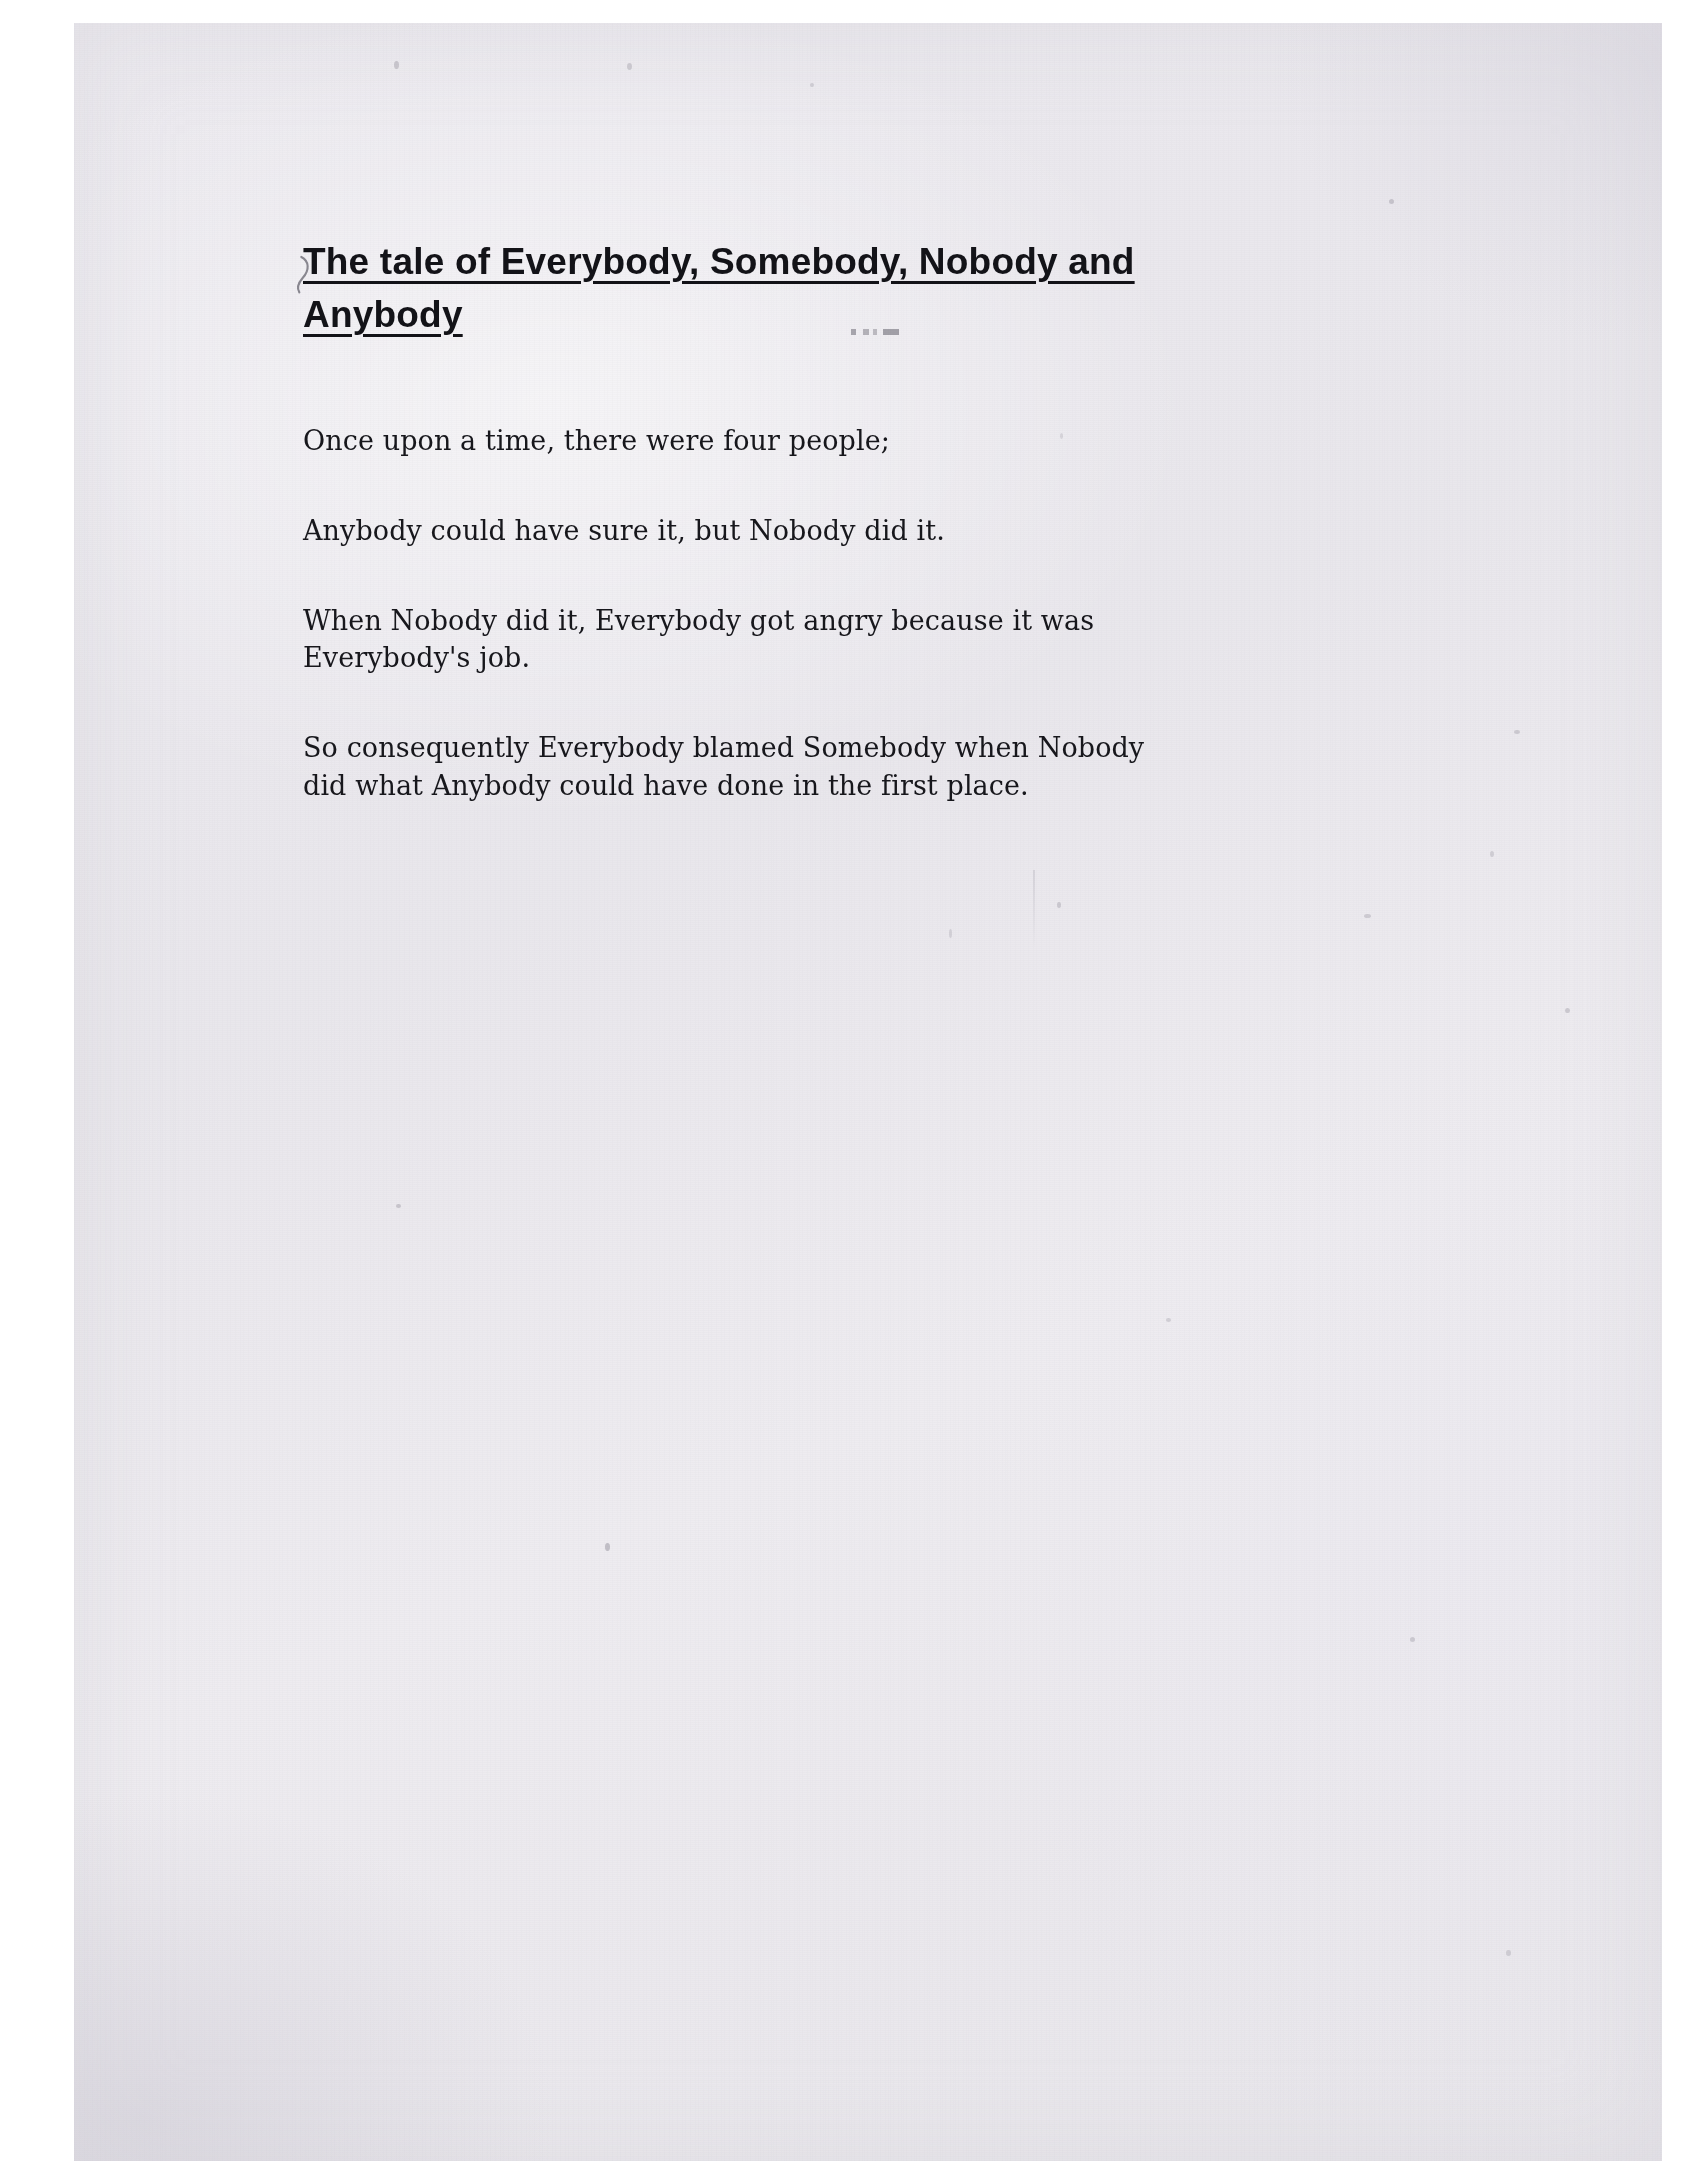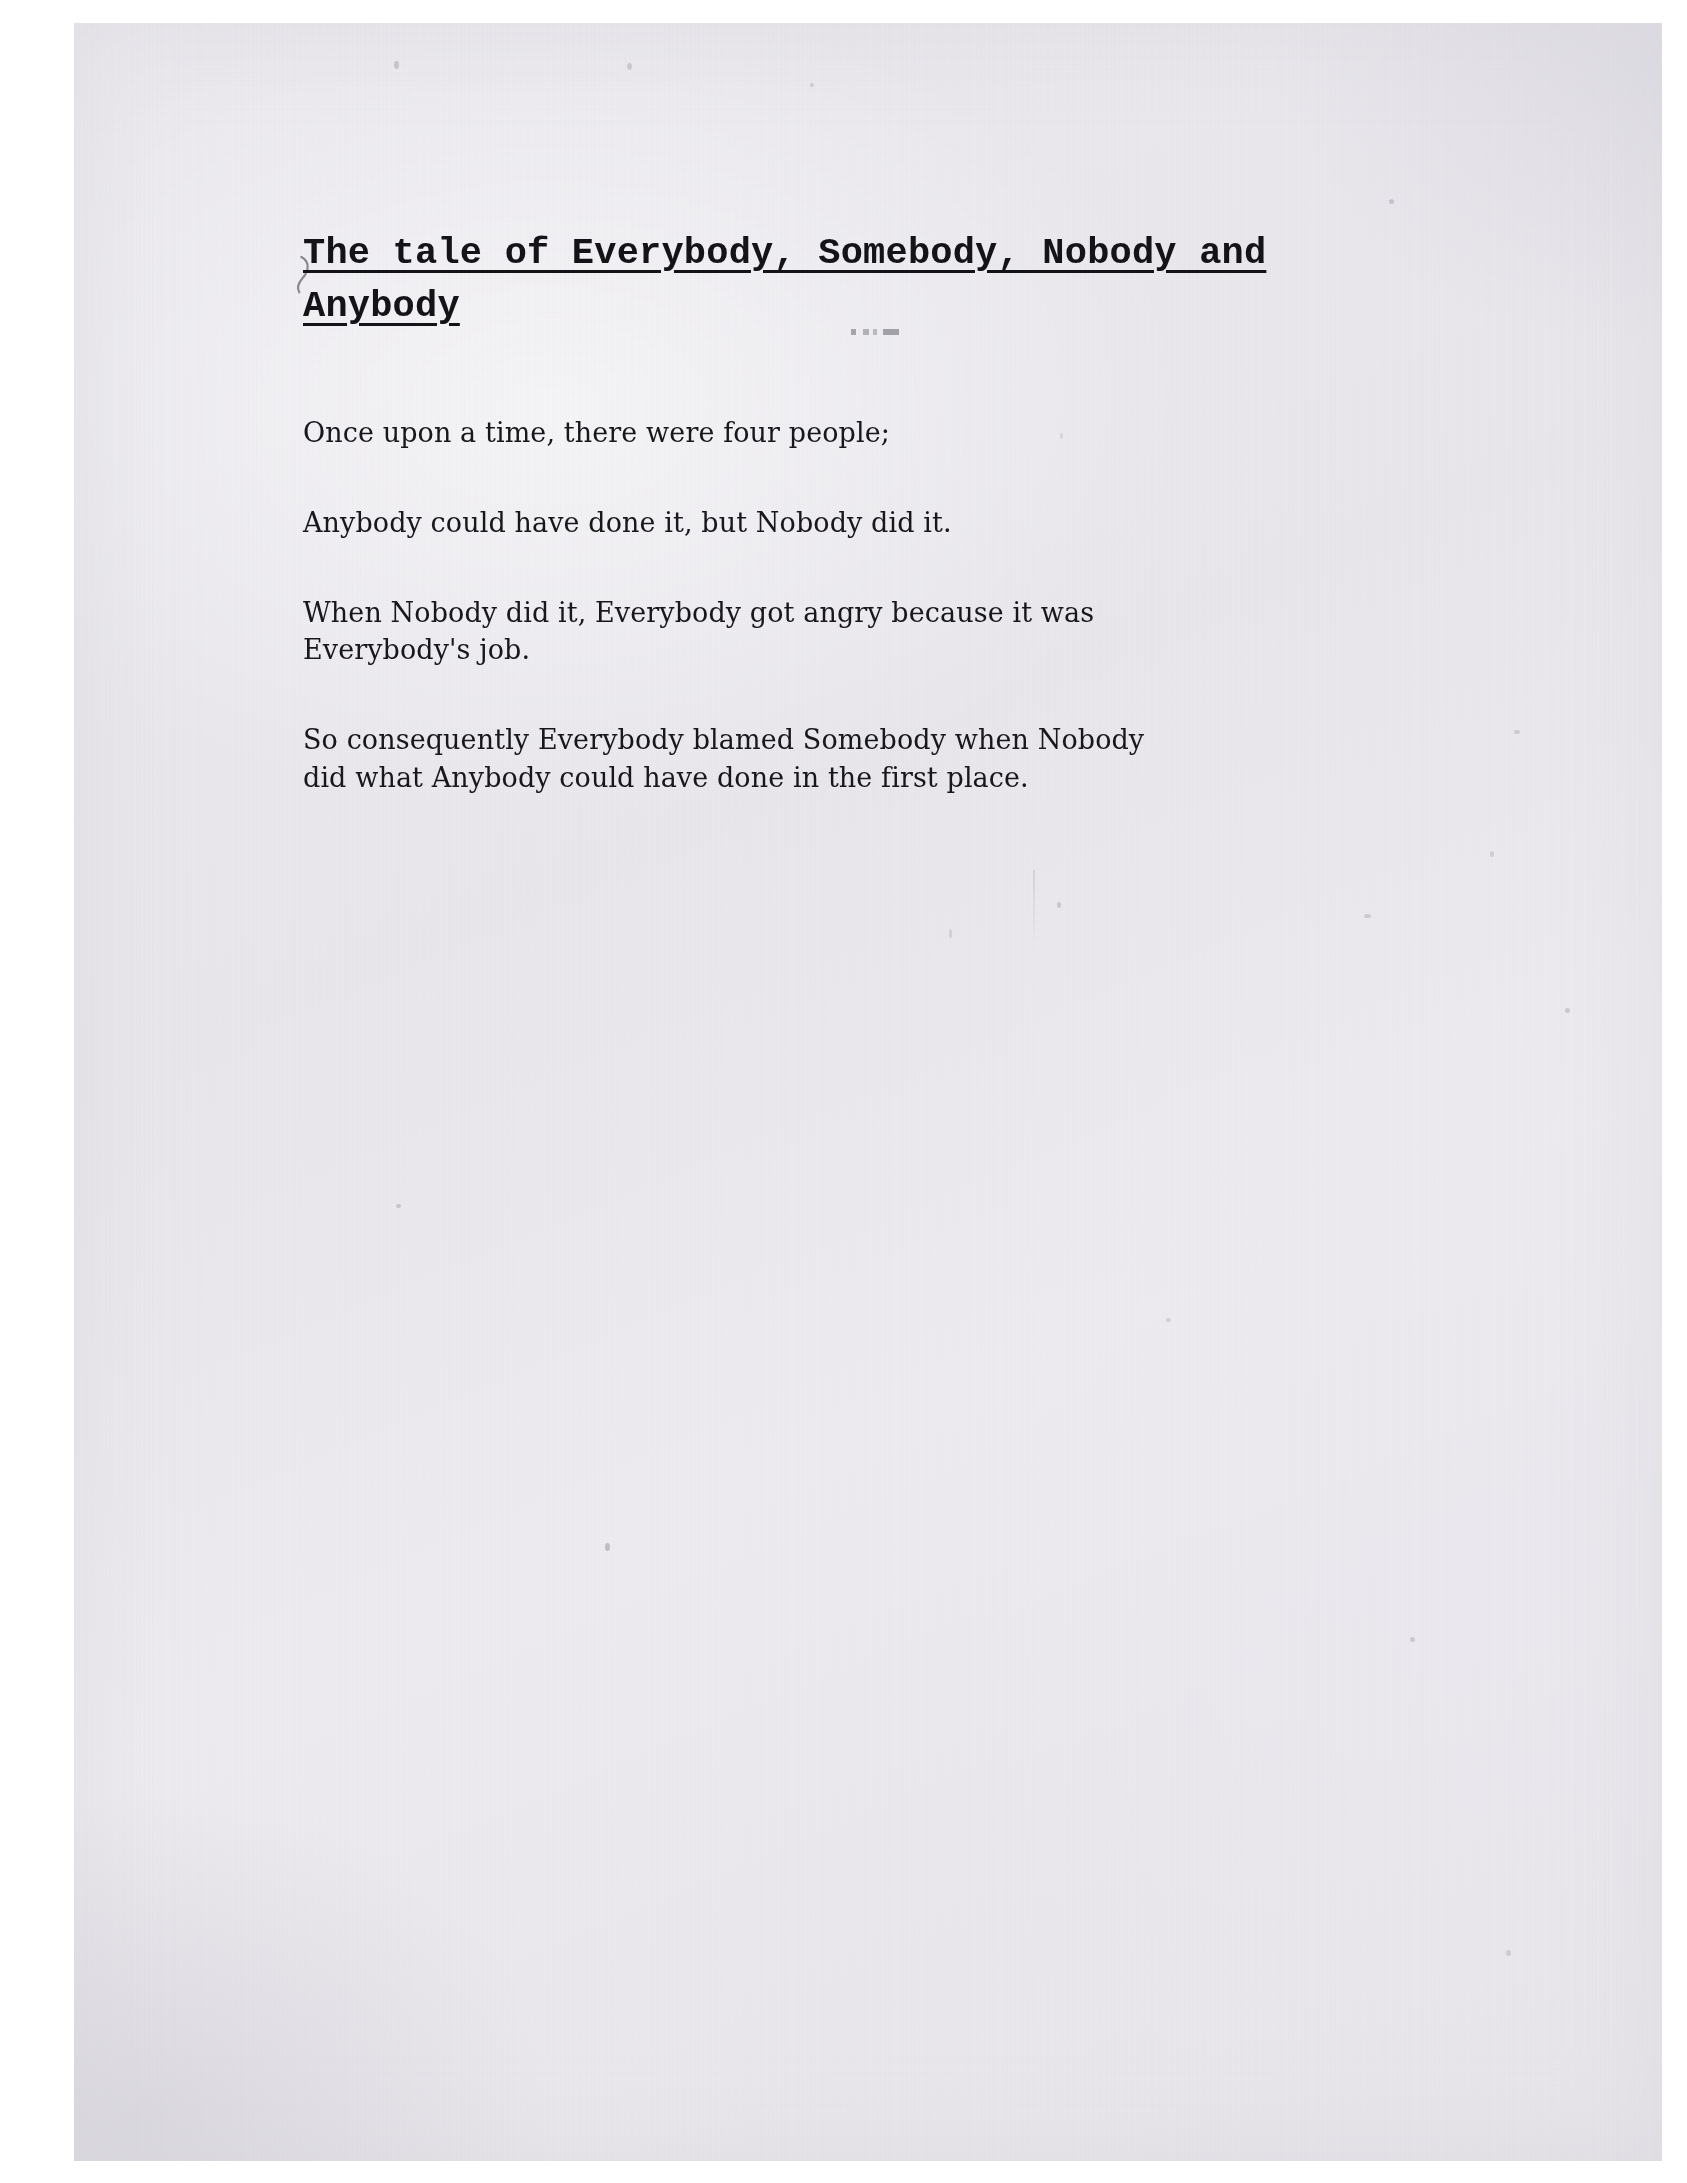--- a/index.html
+++ b/index.html
@@ -59,27 +59,27 @@
 
   
   #content {
     position: absolute;
     left: 229px;   
     top: 196px;
     width: 1191px;
   }
 
   #doc-title {
-    font-family: Liberation Mono, monospace;
+    font-family: Liberation Sans, sans-serif;
     font-weight: bold;
     font-size: 37px;
     line-height: 1.44;
     letter-spacing: 0.2px;
     color: #131318;
-    margin: 8px 0 0 0;
+    margin: 16px 0 0 0;
     width: 1098px;
   }
   #doc-title .ul-line {
     display: block;
     text-decoration: underline;
     text-decoration-thickness: 3.3px;
     text-underline-offset: 6.6px;
   }
   #doc-title .ul-line.second {
     width: fit-content;
@@ -196,21 +196,21 @@
 
     <div id="content">
 
       <h1 id="doc-title">
           <span class="ul-line first">The tale of Everybody, Somebody, Nobody and</span>
           <span class="ul-line second">Anybody</span>
         </h1>
 
       <div id="body-copy">
         <p class="para">Once upon a time, there were four people;</p>
-        <p class="para">Anybody could have done it, but Nobody did it.</p>
+        <p class="para">Anybody could have sure it, but Nobody did it.</p>
         <p class="para">When Nobody did it, Everybody got angry because it was
 Everybody's job.</p>
         <p class="para">So consequently Everybody blamed Somebody when Nobody
 did what Anybody could have done in the first place.</p>
       </div>
 
     </div>
   </div>
 </div>
 

